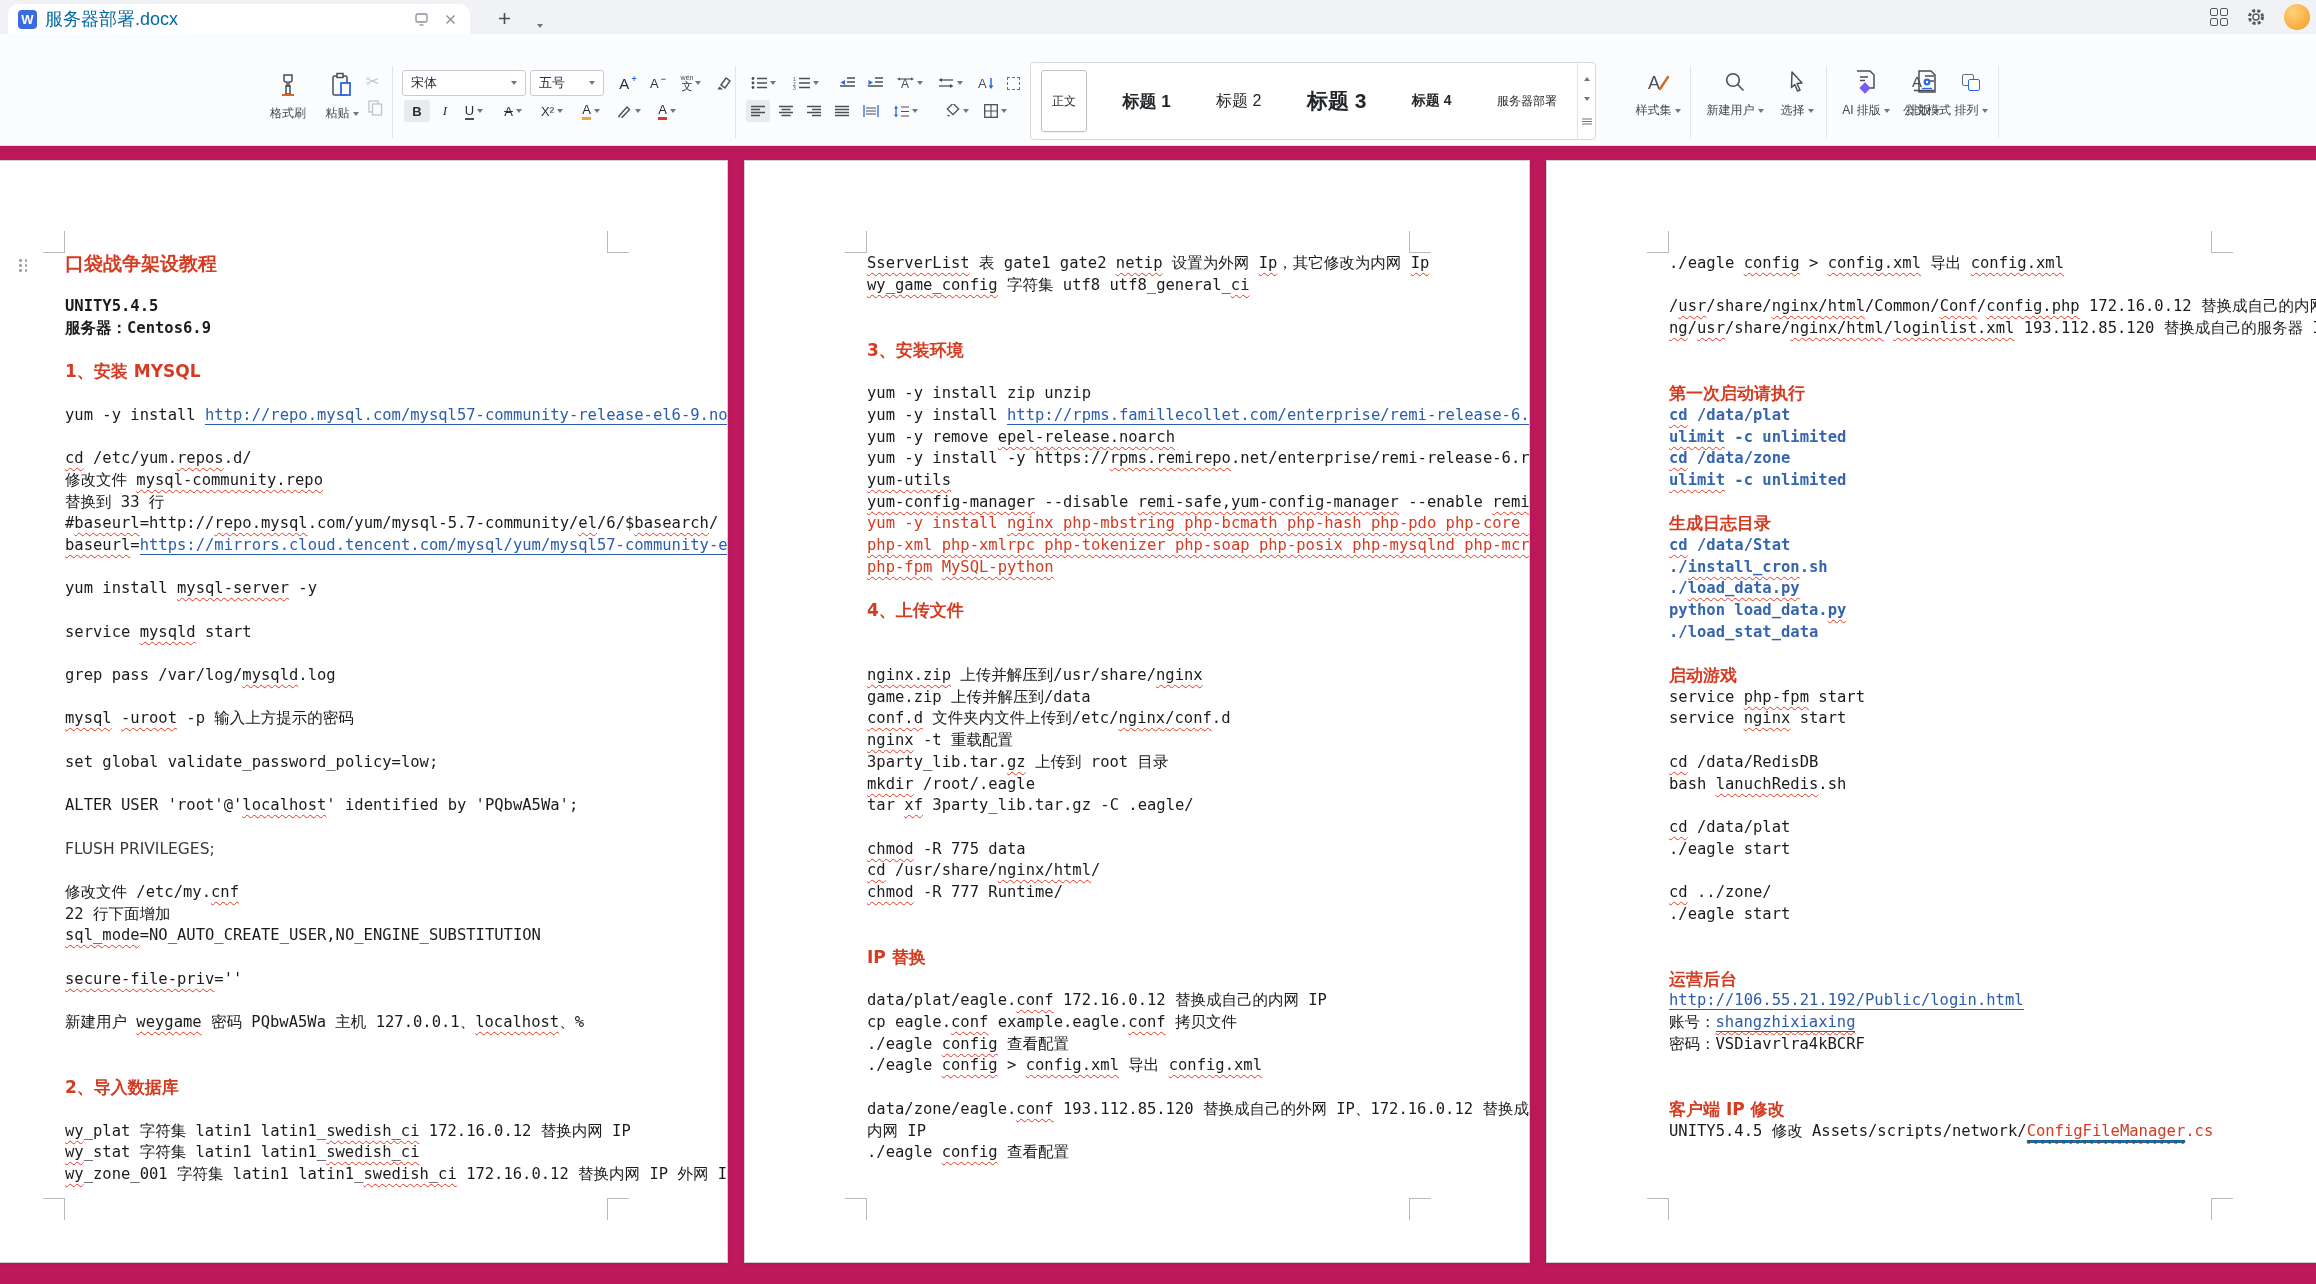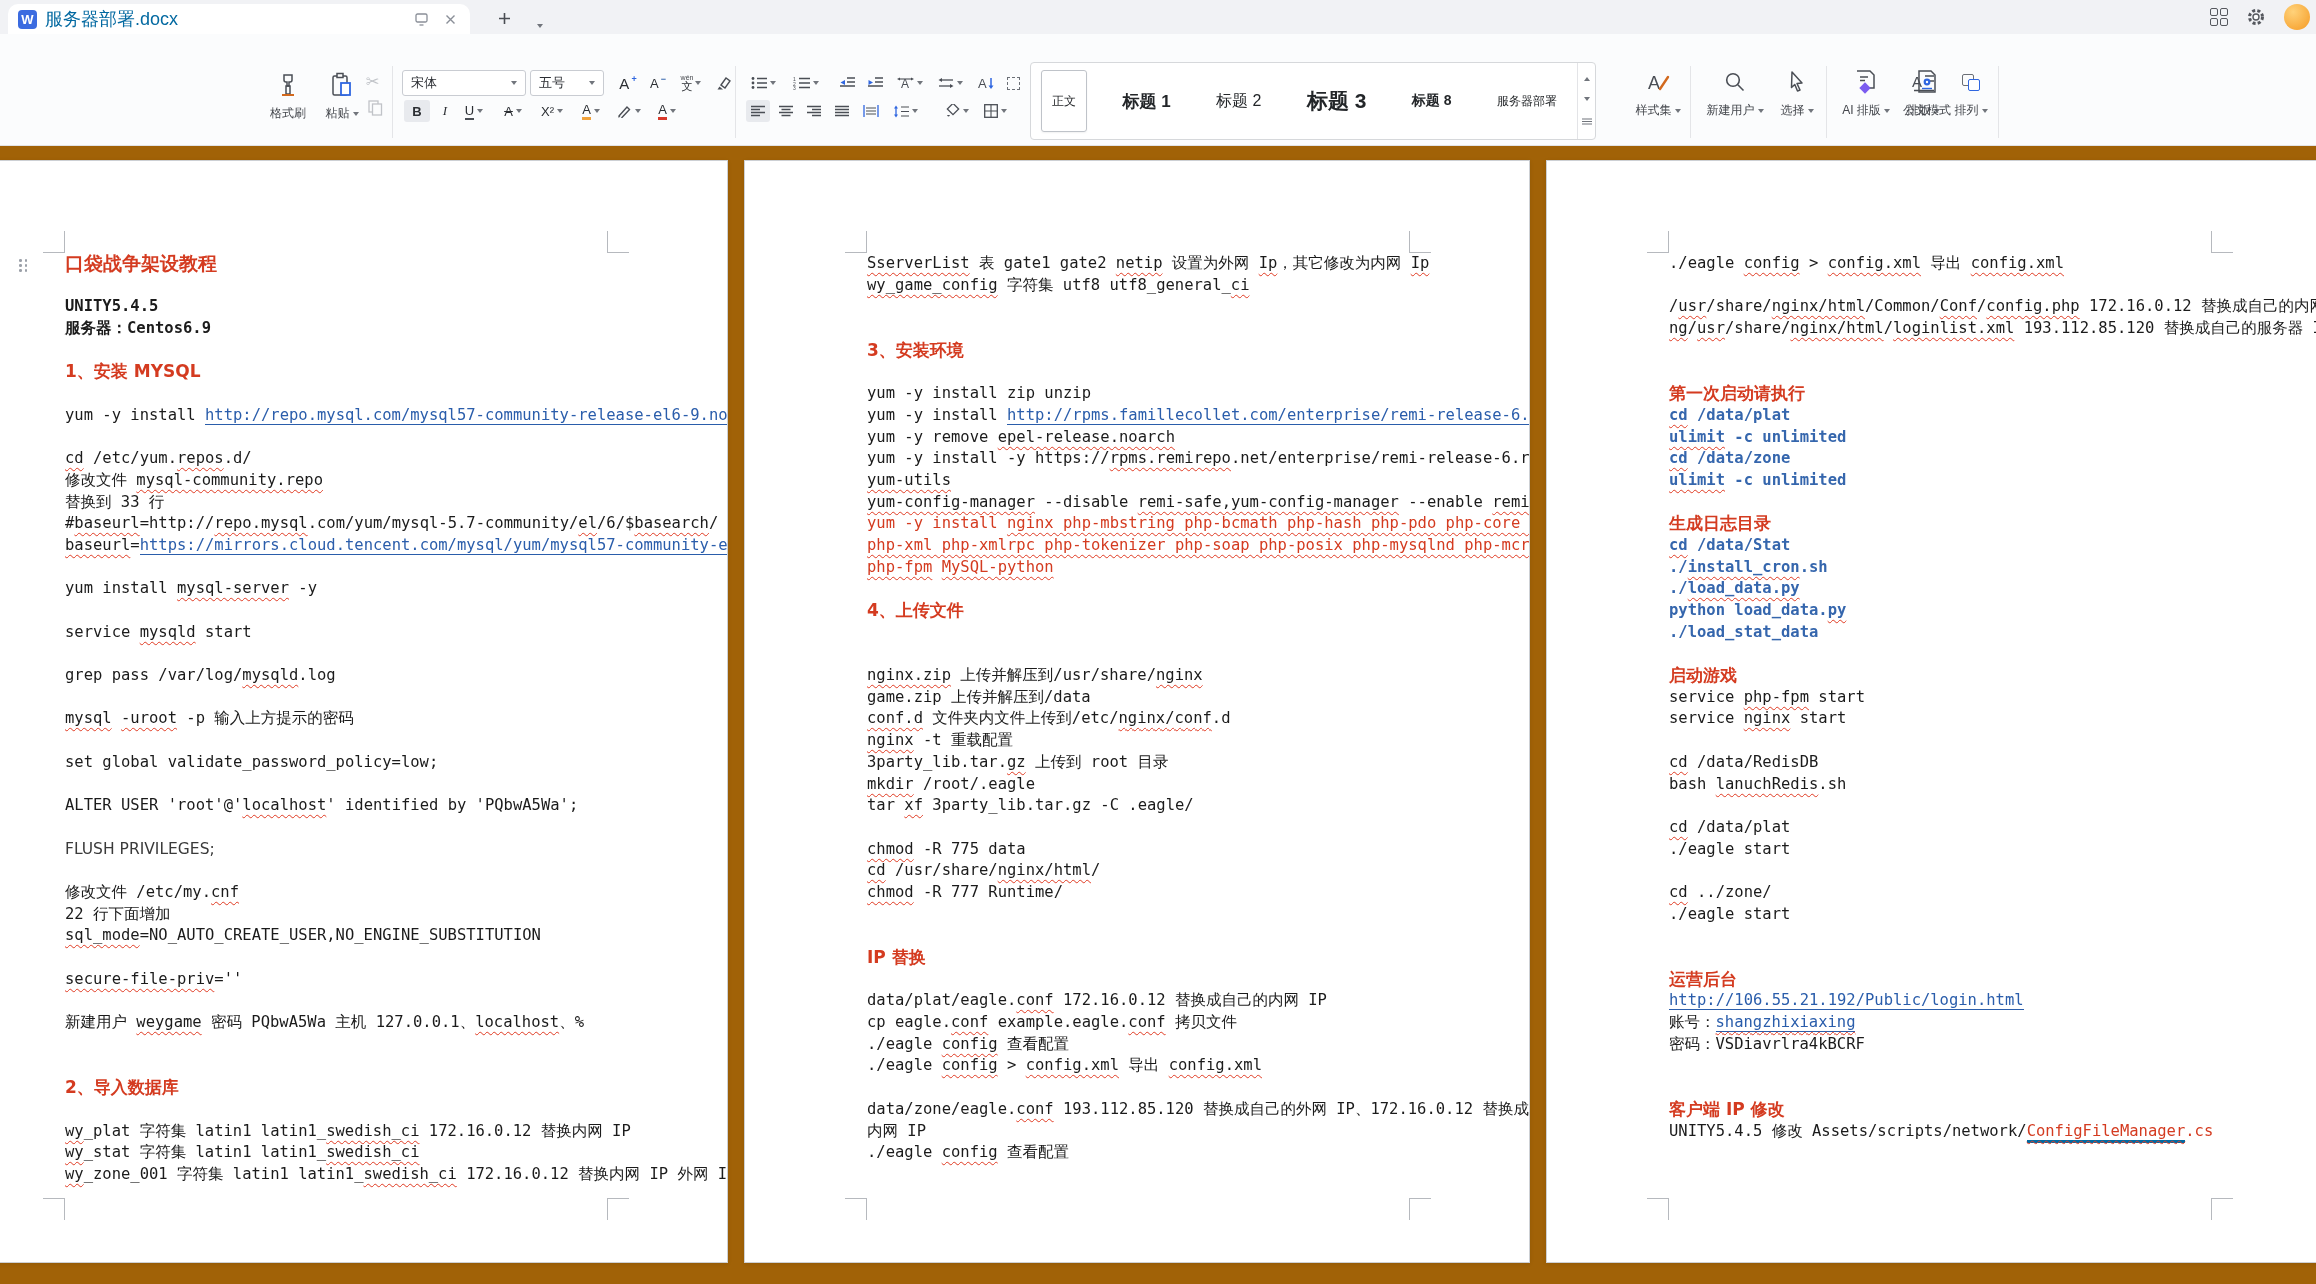--- a/index.html
+++ b/index.html
@@ -64,21 +64,21 @@
   .gscroll{width:18px;height:100%;border-left:1px solid #e3e4e7;display:flex;flex-direction:column;align-items:center;justify-content:space-around;padding:6px 0}
   .tri-up{width:0;height:0;border-left:3.5px solid transparent;border-right:3.5px solid transparent;border-bottom:4px solid #71757c}
 
   .rtool{position:absolute;top:10px;text-align:center}
   .rtool .ic{height:28px;display:flex;align-items:center;justify-content:center}
   .rtool .lb{font-size:12px;color:#43464c;margin-top:6px;display:flex;align-items:center;justify-content:center;gap:3px;white-space:nowrap}
   .sq-back{width:12px;height:12px;border:1.4px solid #6b6f76;border-radius:2px}
   .sq-front{width:12px;height:12px;border:1.4px solid #2f66e0;border-radius:2px;background:#fff;margin:-7px 0 0 6px}
 
   
-  .docarea{position:absolute;left:0;top:146px;width:2316px;height:1138px;background:#a16207}
+  .docarea{position:absolute;left:0;top:146px;width:2316px;height:1138px;background:#be185d}
   .page{position:absolute;top:14px;width:786px;height:1103px;background:#fff;border:1px solid #cdd0d4;box-shadow:0 1px 4px rgba(0,0,0,.10);overflow:hidden}
   .pagecontent{position:absolute;left:122px;top:92px;white-space:pre}
   .doc-line{height:21.7px;line-height:21.7px;font-size:15.5px;color:#1b1b1b;font-family:"DejaVu Sans Mono","Liberation Mono",monospace;white-space:pre}
   .corner{position:absolute;width:22px;height:22px;border:0 solid #b6b9be}
   .c-tl{left:100px;top:70px;border-right-width:1px;border-bottom-width:1px}
   .c-tr{left:664px;top:70px;border-left-width:1px;border-bottom-width:1px}
   .c-bl{left:100px;top:1037px;border-right-width:1px;border-top-width:1px}
   .c-br{left:664px;top:1037px;border-left-width:1px;border-top-width:1px}
   .draghandle{position:absolute;left:76px;top:98px;width:11px;display:grid;grid-template-columns:3px 3px;gap:2.5px}
   .draghandle i{width:2.6px;height:2.6px;border-radius:50%;background:#9ba0a8}
@@ -418,21 +418,21 @@
         </svg>
         <span class="tri"></span>
     </div>
 
     <div class="gallery">
       <div class="gitems">
         <div class="gitem sel g0">正文</div>
         <div class="gitem g1">标题 1</div>
         <div class="gitem g2">标题 2</div>
         <div class="gitem g3">标题 3</div>
-        <div class="gitem g4">标题 8</div>
+        <div class="gitem g4">标题 4</div>
         <div class="gitem g5">服务器部署</div>
       </div>
       <div class="gscroll">
         <span class="tri-up"></span>
         <span class="tri"></span>
         <svg width="10" height="7" viewBox="0 0 10 7">
             <path d="M0 1 H10 M0 3.5 H10 M0 6 H10" stroke="#71757c" stroke-width="1.1"></path>
           </svg>
       </div>
     </div>

